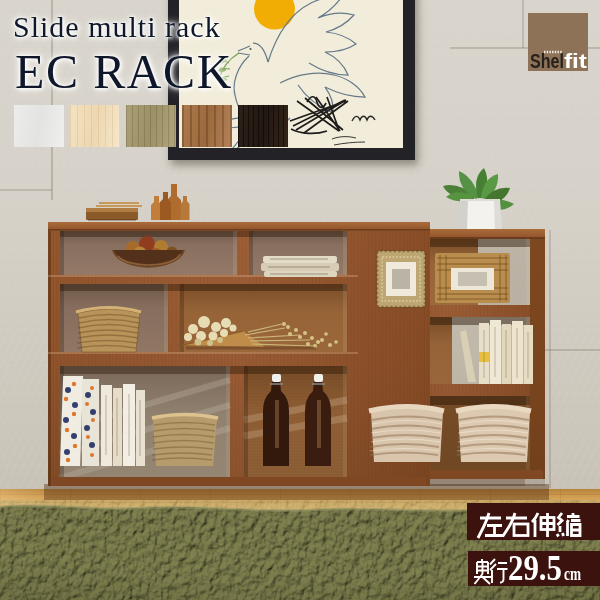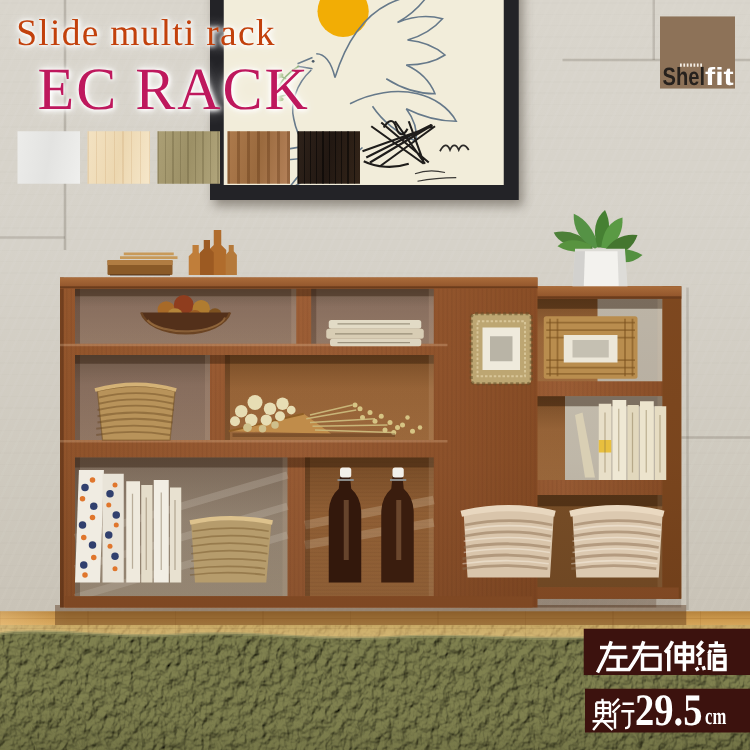--- a/index.html
+++ b/index.html
@@ -411,26 +411,26 @@
         <path d="M486,202 q14,-6 28,2 q-11,10 -27,3 z" fill="#549040"></path>
         <path d="M472,201 q-16,2 -26,-4 q10,-9 27,-1 z" fill="#58933f"></path>
       </g>
       <path d="M458,229 l2,-29 h40 l2,29 z" fill="#f3f2ee"></path>
       <path d="M458,229 l2,-29 h8 l-1,29 z" fill="rgba(150,150,145,.35)"></path>
       <path d="M494,200 h6 l2,29 h-7 z" fill="rgba(120,120,115,.18)"></path>
       <path d="M460,200 h40" stroke="#dddcd6" stroke-width="2"></path>
     </g>
   </svg>
 
-  <div class="abs" style="left:13px;top:10px;font-family:'Liberation Serif',serif;color:#c2410c;
+  <div class="abs" style="left:13px;top:10px;font-family:'Liberation Serif',serif;color:#0f172a;
        font-size:30px;letter-spacing:1px;
        text-shadow:0 0 3px #fff,0 0 6px #fff,0 0 10px rgba(255,255,255,.9),1px 1px 4px #fff;">Slide multi rack</div>
-  <div class="abs" style="left:15px;top:44px;font-family:'Liberation Serif',serif;color:#be185d;
+  <div class="abs" style="left:15px;top:44px;font-family:'Liberation Serif',serif;color:#0f172a;
        font-size:48px;letter-spacing:1.6px;
-       text-shadow:0 0 3px #fff,0 0 6px #fff,0 0 12px rgba(255,255,255,.9),1px 1px 4px #fff;margin-left:15px;">EC RACK</div>
+       text-shadow:0 0 3px #fff,0 0 6px #fff,0 0 12px rgba(255,255,255,.9),1px 1px 4px #fff;">EC RACK</div>
 
   <div class="abs" style="left:14px;top:105px;width:50px;height:42px;
     background:linear-gradient(100deg,#ececea,#e3e3e1 50%,#efefed);"></div>
   <div class="abs" style="left:70px;top:105px;width:50px;height:42px;
     background:repeating-linear-gradient(90deg,rgba(200,160,110,.25) 0 1px,rgba(0,0,0,0) 1px 7px),
                linear-gradient(100deg,#f3e2c2,#ecd7b0 50%,#f6e7ca);"></div>
   <div class="abs" style="left:126px;top:105px;width:50px;height:42px;
     background:repeating-linear-gradient(90deg,rgba(70,60,30,.22) 0 1px,rgba(0,0,0,0) 1px 6px),
                linear-gradient(100deg,#ab9f75,#9c9066 50%,#b2a67c);"></div>
   <div class="abs" style="left:182px;top:105px;width:50px;height:42px;

